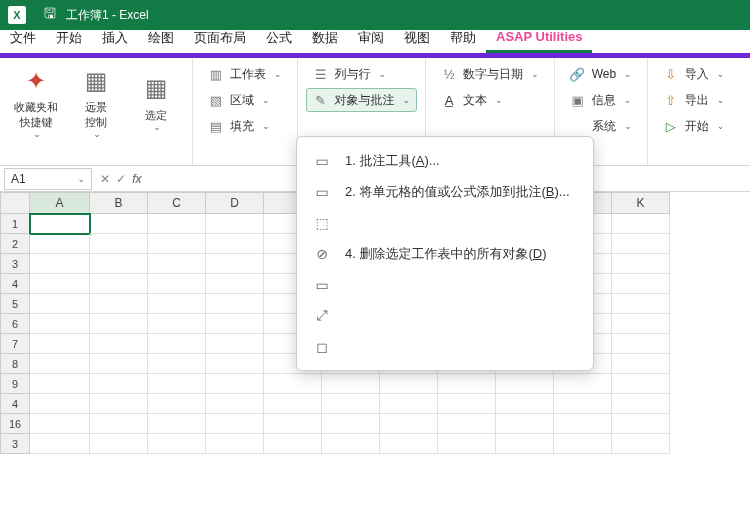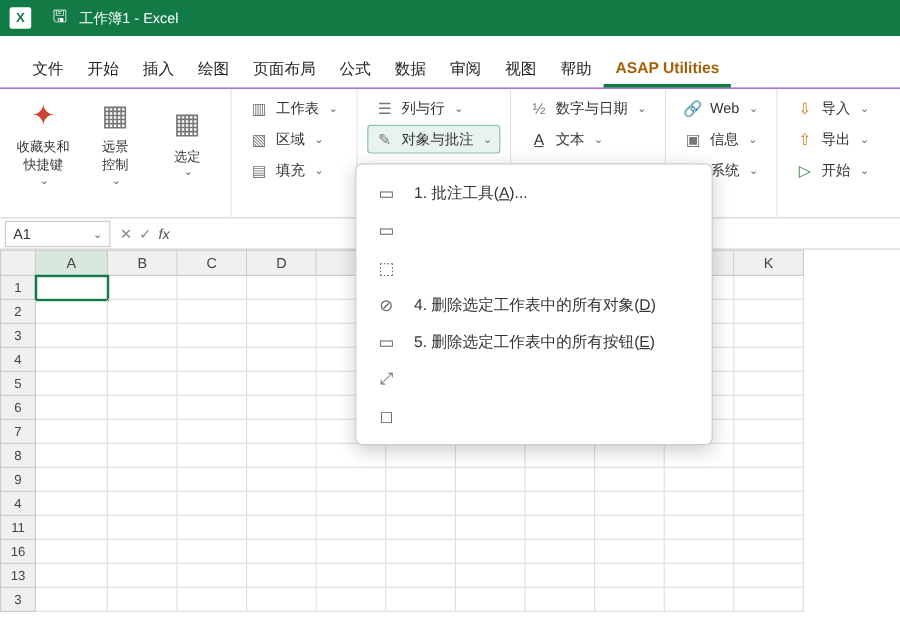--- a/index.html
+++ b/index.html
@@ -4,23 +4,23 @@
 <style>
 *{margin:0;padding:0;box-sizing:border-box;font-family:"Microsoft YaHei","Segoe UI",sans-serif}
 body{width:750px;height:520px;background:#fff;overflow:hidden;font-size:12px;color:#333}
 .titlebar{height:30px;background:#127b45;display:flex;align-items:center;padding:0 8px;color:#fff;font-size:12px}
 .titlebar .xl-icon{width:18px;height:18px;background:#fff;color:#127b45;display:flex;align-items:center;justify-content:center;font-weight:bold;font-size:11px;border-radius:2px;margin-right:8px}
 .titlebar .autosave{display:flex;align-items:center;gap:6px}
 .titlebar .toggle{width:30px;height:14px;border:1px solid #fff;border-radius:7px;position:relative}
 .titlebar .toggle::after{content:"";position:absolute;right:1px;top:1px;width:10px;height:10px;background:#fff;border-radius:50%}
 .titlebar .save-ic{margin-left:10px;font-size:14px}
 .titlebar .title{margin-left:10px}
-.tabs{height:44px;background:#fff;display:flex;align-items:flex-end;padding:0 17px;border-bottom:1px solid #6d28d9}
+.tabs{height:28px;background:#fff;display:flex;align-items:flex-end;padding:0 0;border-bottom:5px solid #6d28d9}
 .tab{padding:6px 10px;font-size:13px;cursor:pointer;color:#222}
-.tab.active{color:#a16207;font-weight:600;border-bottom:3px solid #127b45}
+.tab.active{color:#ec4899;font-weight:600;border-bottom:3px solid #127b45}
 .ribbon{height:108px;background:#fff;display:flex;border-bottom:1px solid #d4d4d4;position:relative}
 .grp{display:flex;flex-direction:column;padding:4px 8px;border-right:1px solid #e5e5e5;height:100%}
 .grp-body{flex:1;display:flex;gap:4px;align-items:flex-start}
 .btn-lg{display:flex;flex-direction:column;align-items:center;justify-content:center;width:56px;height:82px;cursor:pointer;padding:2px;font-size:11px;line-height:1.3;text-align:center}
 .btn-lg .ic{font-size:24px;margin-bottom:4px}
 .grp-lbl{font-size:11px;color:#666;text-align:center;padding-top:2px}
 .stack{display:flex;flex-direction:column;gap:2px}
 .btn-sm{display:flex;align-items:center;gap:6px;height:24px;padding:2px 6px;cursor:pointer;font-size:12px;white-space:nowrap;border:1px solid transparent;border-radius:3px}
 .btn-sm.hl{background:#e8f3ed;border-color:#8cc6a7}
 .btn-sm .ic{width:16px;display:inline-flex;justify-content:center;font-size:13px}
@@ -349,49 +349,21 @@
         <div class="cell" style="width: 58px;"></div>
         <div class="cell" style="width: 58px;"></div>
         <div class="cell" style="width: 58px;"></div>
         <div class="cell" style="width: 58px;"></div>
         <div class="cell" style="width: 58px;"></div>
         <div class="cell" style="width: 58px;"></div>
         <div class="cell" style="width: 58px;"></div>
         <div class="cell" style="width: 58px;"></div>
       </div>
       <div class="row">
-        <div class="rh">11</div>
-        <div class="cell" style="width: 60px;"></div>
-        <div class="cell" style="width: 58px;"></div>
-        <div class="cell" style="width: 58px;"></div>
-        <div class="cell" style="width: 58px;"></div>
-        <div class="cell" style="width: 58px;"></div>
-        <div class="cell" style="width: 58px;"></div>
-        <div class="cell" style="width: 58px;"></div>
-        <div class="cell" style="width: 58px;"></div>
-        <div class="cell" style="width: 58px;"></div>
-        <div class="cell" style="width: 58px;"></div>
-        <div class="cell" style="width: 58px;"></div>
-      </div>
-      <div class="row">
         <div class="rh">16</div>
-        <div class="cell" style="width: 60px;"></div>
-        <div class="cell" style="width: 58px;"></div>
-        <div class="cell" style="width: 58px;"></div>
-        <div class="cell" style="width: 58px;"></div>
-        <div class="cell" style="width: 58px;"></div>
-        <div class="cell" style="width: 58px;"></div>
-        <div class="cell" style="width: 58px;"></div>
-        <div class="cell" style="width: 58px;"></div>
-        <div class="cell" style="width: 58px;"></div>
-        <div class="cell" style="width: 58px;"></div>
-        <div class="cell" style="width: 58px;"></div>
-      </div>
-      <div class="row">
-        <div class="rh">13</div>
         <div class="cell" style="width: 60px;"></div>
         <div class="cell" style="width: 58px;"></div>
         <div class="cell" style="width: 58px;"></div>
         <div class="cell" style="width: 58px;"></div>
         <div class="cell" style="width: 58px;"></div>
         <div class="cell" style="width: 58px;"></div>
         <div class="cell" style="width: 58px;"></div>
         <div class="cell" style="width: 58px;"></div>
         <div class="cell" style="width: 58px;"></div>
         <div class="cell" style="width: 58px;"></div>
@@ -414,31 +386,31 @@
     </div>
 </div>
 
 <div class="dropdown" id="dd">
     <div class="dd-item">
       <span class="ic">▭</span>
       <span>1.  批注工具(<span class="u">A</span>)...</span>
     </div>
     <div class="dd-item">
       <span class="ic">▭</span>
+      <span>2.  将单元格的值或公式添加到批注(<span class="u">B</span>)...</span>
     </div>
     <div class="dd-item">
       <span class="ic">⬚</span>
     </div>
     <div class="dd-item">
       <span class="ic">⊘</span>
       <span>4.  删除选定工作表中的所有对象(<span class="u">D</span>)</span>
     </div>
     <div class="dd-item">
       <span class="ic">▭</span>
-      <span>5.  删除选定工作表中的所有按钮(<span class="u">E</span>)</span>
     </div>
     <div class="dd-item">
       <span class="ic">⤢</span>
     </div>
     <div class="dd-item">
       <span class="ic">◻</span>
     </div>
   </div>
 
 </body></html>

